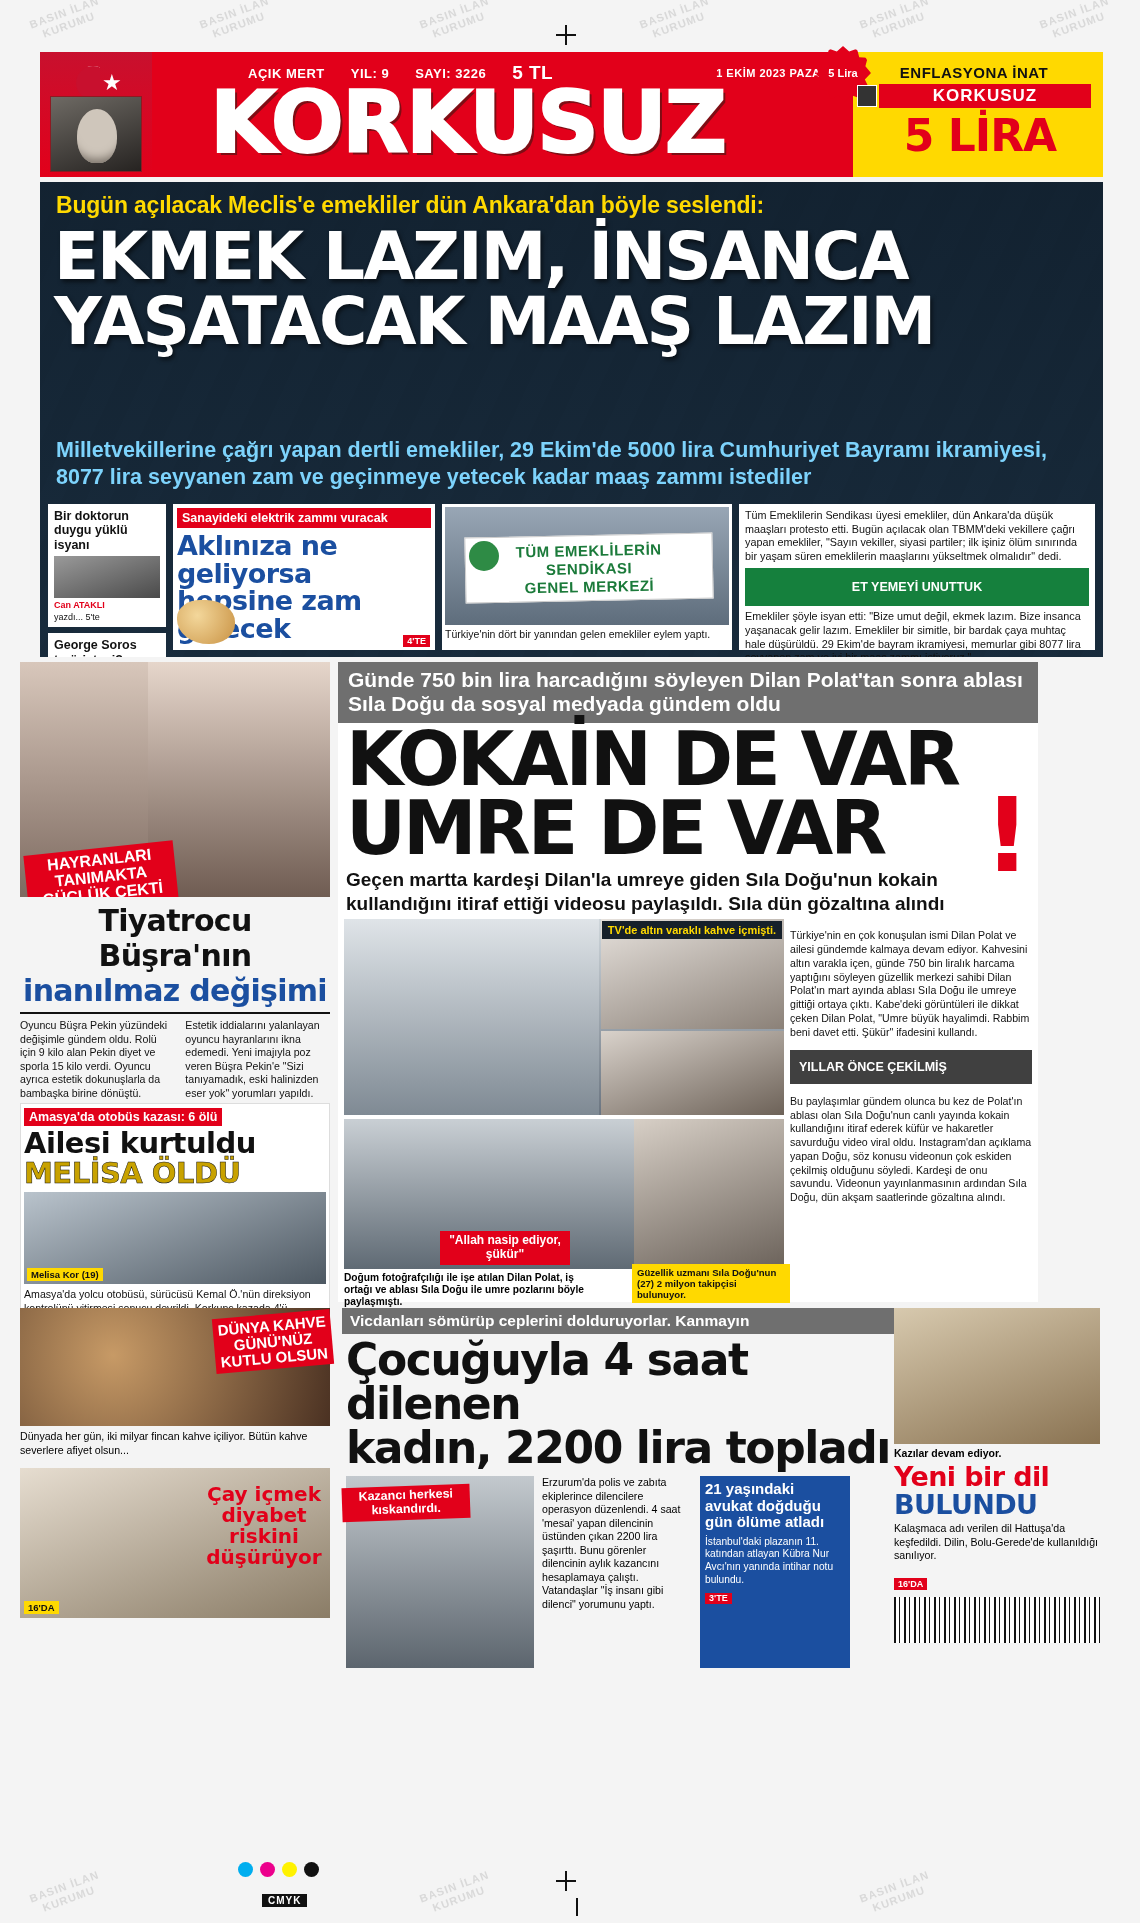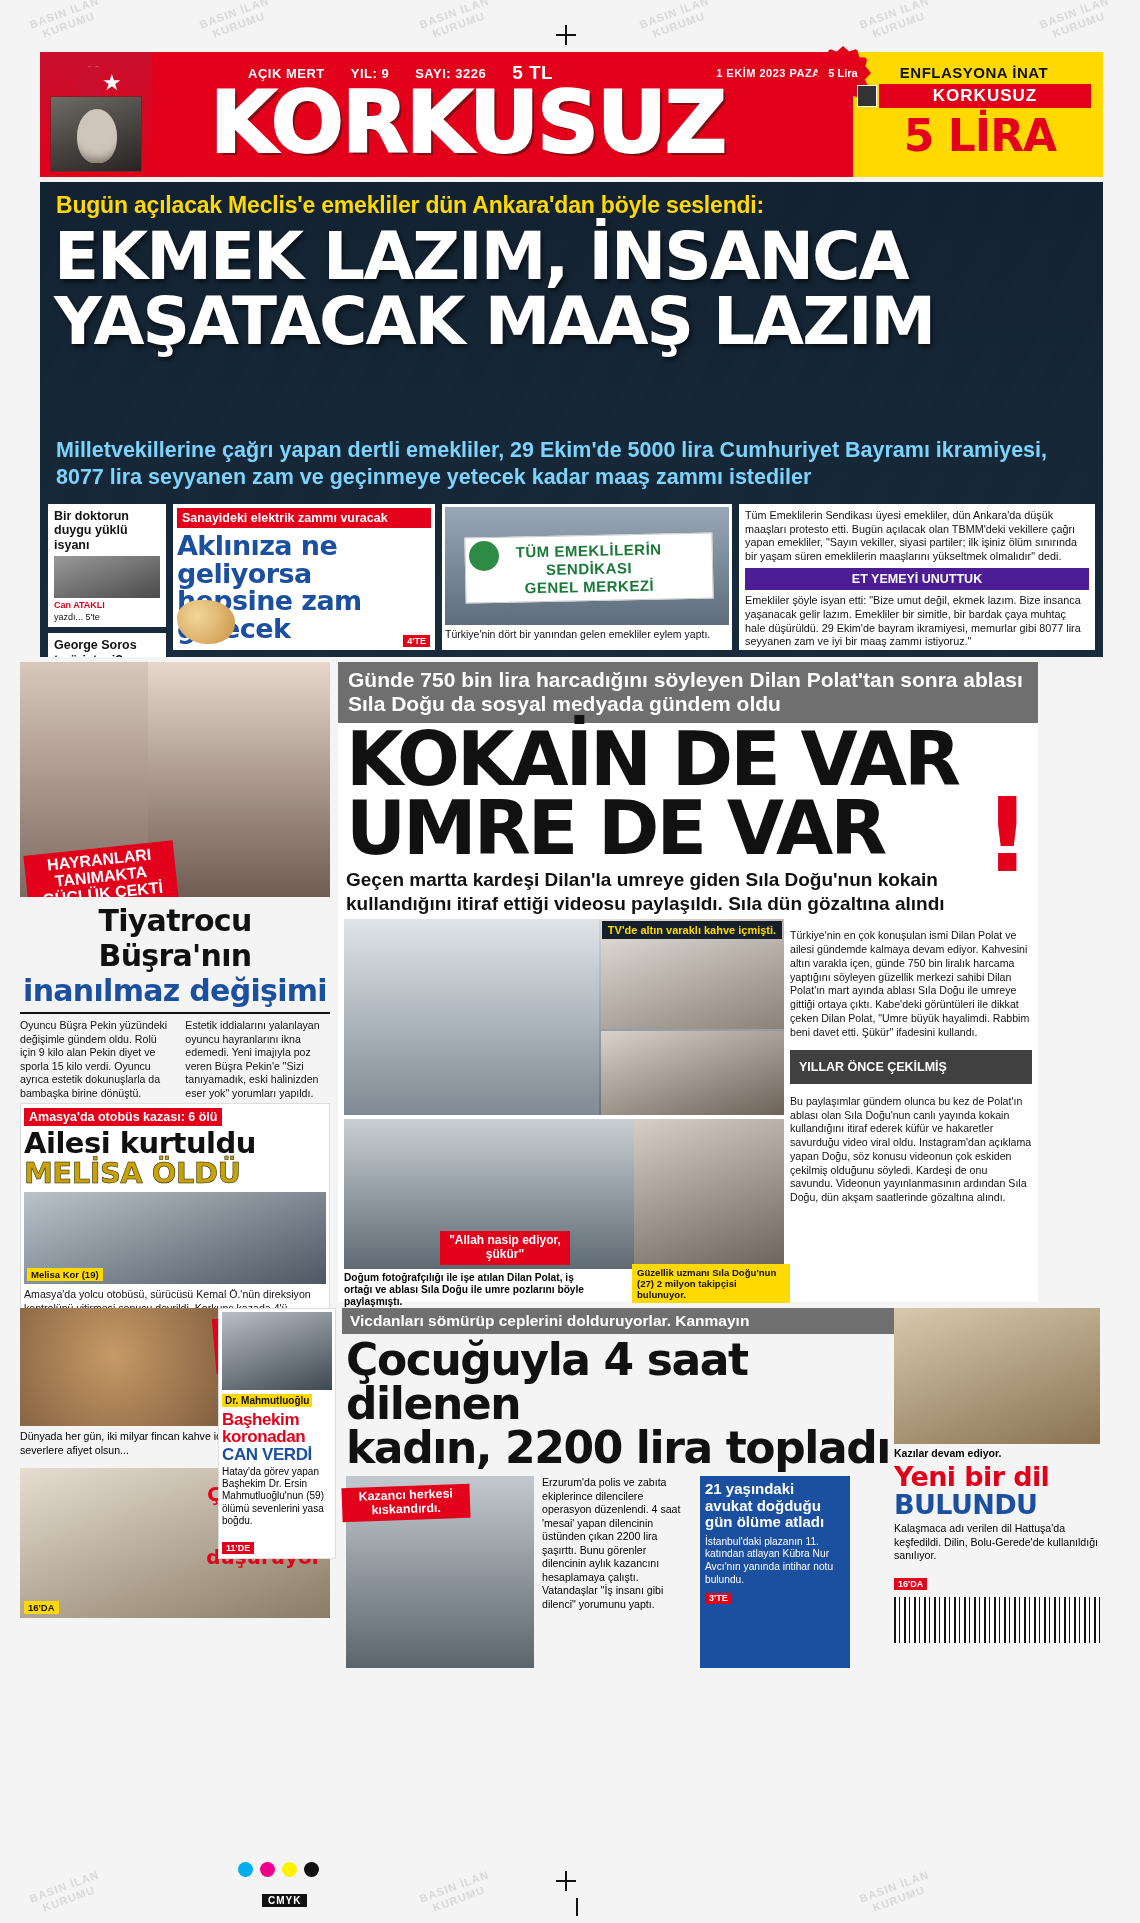--- a/index.html
+++ b/index.html
@@ -151,21 +151,21 @@
   .ls-page{position:absolute;right:5px;bottom:3px;background:#e2001a;color:#fff;font-size:9px;font-weight:bold;padding:1px 4px;}
   .ls-col3{width:290px; background:#fff; padding:3px; position:relative;}
   .ls-photo{width:100%;height:118px;background:linear-gradient(180deg,#98a6b5,#5e6d7c);position:relative;overflow:hidden;}
   .ls-banner{position:absolute;left:20px;top:28px;right:16px;height:66px;background:#fff;border:1px solid #ccc;transform:rotate(-1.2deg);
     display:flex;flex-direction:column;align-items:center;justify-content:center;gap:1px;}
   .ls-banner span{color:#1b7a3a;font-weight:bold;font-size:15px;letter-spacing:.5px;}
   .ls-logo{position:absolute;left:24px;top:34px;width:30px;height:30px;border-radius:50%;background:#2e8b45;}
   .ls-cap{font-size:10.5px;font-weight:normal;color:#111;margin-top:3px;line-height:1.2;}
   .ls-col4{flex:1; background:#fff; padding:5px 6px;}
   .ls-col4 p{font-size:10.8px;line-height:1.26;margin:0;color:#111;}
-  .ls-redstrip{background:#4c1d95;color:#fff;text-align:center;font-size:12.5px;font-weight:bold;margin:5px 0 4px;padding:4px;}
+  .ls-redstrip{background:#15803d;color:#fff;text-align:center;font-size:12.5px;font-weight:bold;margin:5px 0 4px;padding:12px;}
   
   .mid{position:absolute; left:18px; top:662px; width:1104px; height:640px;}
   .col-left{position:absolute;left:2px;top:0;width:310px;height:640px;}
   .celeb-photos{position:relative;width:310px;height:235px;background:#cbb9ae;overflow:hidden;}
   .celeb-photos .p1{position:absolute;left:0;top:0;width:128px;height:235px;background:linear-gradient(180deg,#d8c7bb,#7d6a60);}
   .celeb-photos .p2{position:absolute;left:128px;top:0;width:182px;height:235px;background:linear-gradient(180deg,#e6d6cb,#6f5c52);}
   .badge-rot{
     position:absolute;left:6px;top:186px;width:150px;background:#e2001a;color:#fff;
     transform:rotate(-6deg); padding:4px 6px; font-weight:bold; font-size:16px; line-height:1.05;
     text-align:center; z-index:3;
@@ -432,33 +432,20 @@
       <div class="coffee-photo">
         <div class="coffee-badge">DÜNYA KAHVE GÜNÜ'NÜZ KUTLU OLSUN</div>
       </div>
       <p class="coffee-text">Dünyada her gün, iki milyar fincan kahve içiliyor. Bütün kahve severlere afiyet olsun...</p>
       <div class="tea-box">
         <div class="tea-label">Çay içmek diyabet riskini düşürüyor</div>
         <span class="tea-page">16'DA</span>
       </div>
     </div>
 
-    <div class="bm">
-      <div class="doc-box">
-        <div class="doc-photo"></div>
-        <span class="doc-name">Dr. Mahmutluoğlu</span>
-        <div class="doc-title">
-          <div>Başhekim</div>
-          <div>koronadan</div>
-          <div class="b">CAN VERDİ</div>
-        </div>
-        <p class="doc-text">Hatay'da görev yapan Başhekim Dr. Ersin Mahmutluoğlu'nun (59) ölümü sevenlerini yasa boğdu.</p>
-        <span class="tag-red">11'DE</span>
-      </div>
-    </div>
 
     <div class="bc">
       <div class="bc-kicker">Vicdanları sömürüp ceplerini dolduruyorlar. Kanmayın</div>
       <div class="bc-head">
         <div>Çocuğuyla 4 saat dilenen</div>
         <div>kadın, 2200 lira topladı</div>
       </div>
       <div class="bc-body">
         <div class="bc-photo">
           <div class="bc-quote">Kazancı herkesi kıskandırdı.</div>

